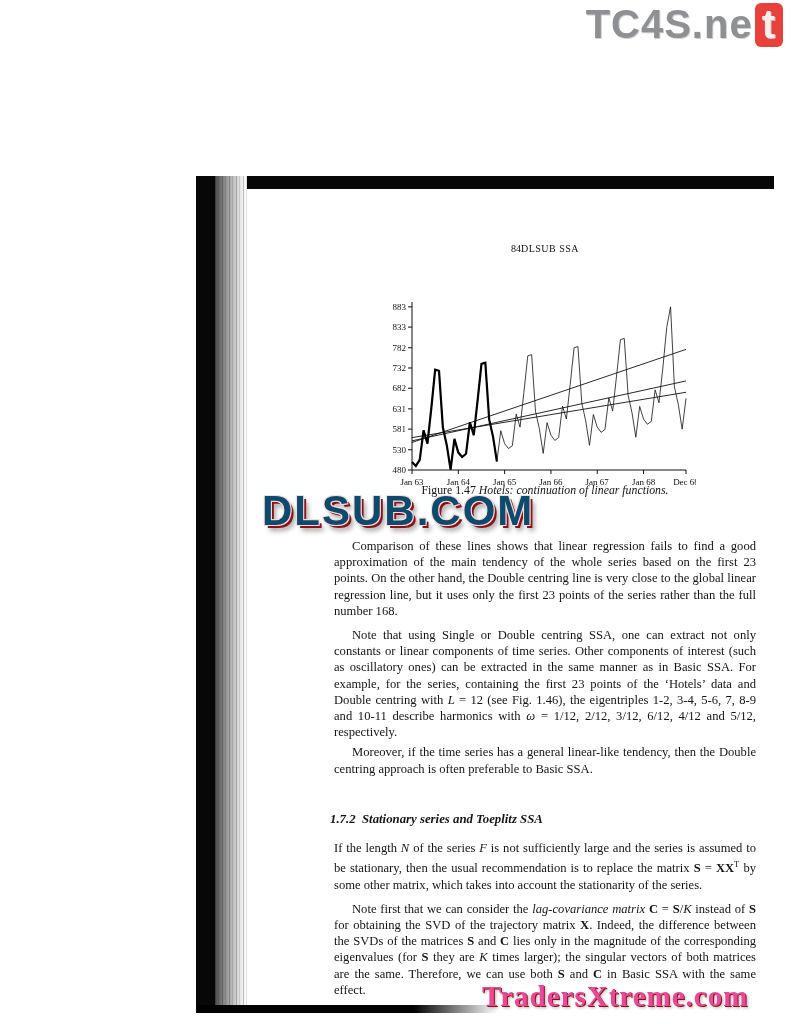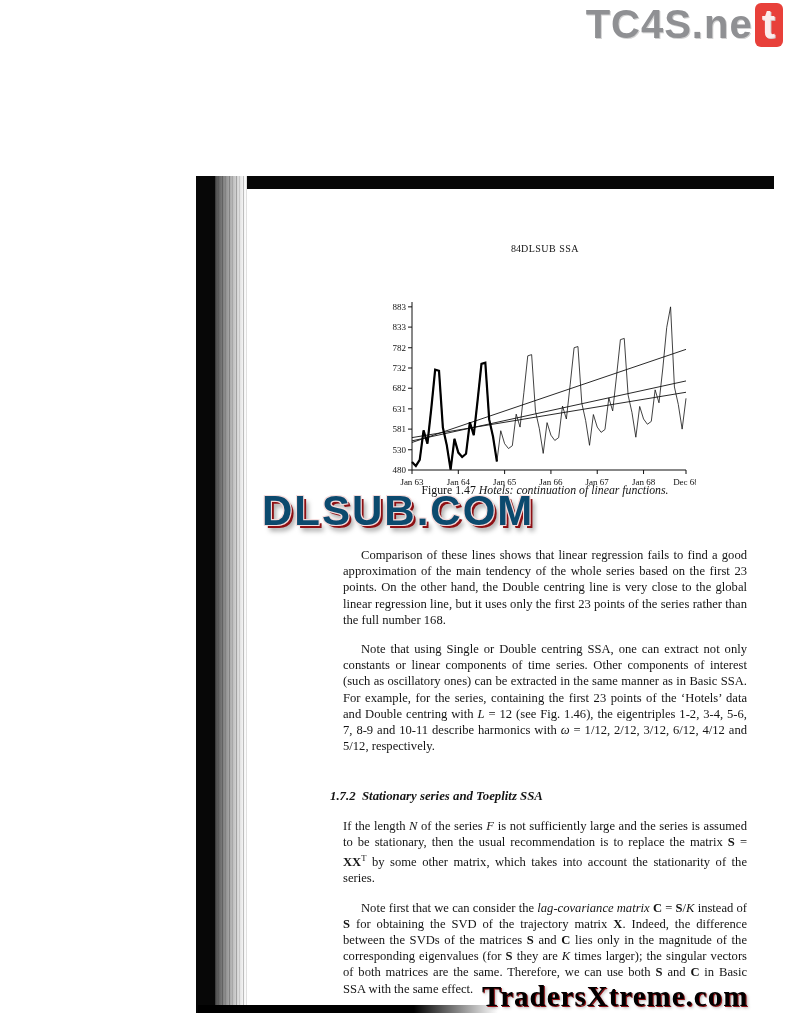--- a/index.html
+++ b/index.html
@@ -10,21 +10,21 @@
   .tc4s{position:absolute;top:2px;right:8px;font-family:"Liberation Sans",sans-serif;
         font-weight:bold;font-size:40px;color:#8f9093;letter-spacing:1px;
         text-shadow:1px 1px 0 #d2d2d2;}
   .tc4s .suffix{display:inline-block;background:#e8403a;color:#fdecec;border-radius:6px;
         padding:0 7px 2px 7px;margin-left:2px;line-height:1.05;}
   .dlsub{position:absolute;left:262px;top:487px;font-family:"Liberation Sans",sans-serif;
         font-weight:700;font-size:42px;letter-spacing:2px;color:#0c4a6e;z-index:5;
         text-shadow:-1px -1px 0 #f5dcdc,1px -1px 0 #f5dcdc,-1px 1px 0 #f5dcdc,1px 1px 0 #f5dcdc,
                     3px 3px 0 #8e1014,5px 6px 5px rgba(0,0,0,.35);}
   .traders{position:absolute;left:482px;top:980px;font-family:"Liberation Serif",serif;
-        font-weight:700;font-size:29px;letter-spacing:1px;color:#000000;z-index:6;
+        font-weight:700;font-size:29px;letter-spacing:1px;color:#ec4899;z-index:6;
         text-shadow:1px 1px 0 #8e1014,2px 2px 3px rgba(0,0,0,.3);}
 
   
   .scan-top{position:absolute;left:196px;top:176px;width:578px;height:13px;background:#070707;}
   .scan-left{position:absolute;left:196px;top:176px;width:19px;height:837px;background:#070707;}
   .scan-gutter{position:absolute;left:215px;top:176px;width:32px;height:837px;
         background:linear-gradient(90deg,#4a4a4a 0%,#8a8a8a 30%,#c9c9c9 62%,#f4f4f4 88%,#fff 100%);}
   .scan-streaks{position:absolute;left:215px;top:176px;width:32px;height:837px;opacity:.45;
         background:repeating-linear-gradient(90deg,rgba(15,15,15,.55) 0 1px,rgba(255,255,255,0) 1px 3px,
                    rgba(40,40,40,.3) 3px 4px,rgba(255,255,255,0) 4px 7px);}
@@ -39,21 +39,21 @@
   
   .chartwrap{position:absolute;left:378px;top:260px;width:318px;height:214px;margin-top:36px;}
   svg{font-family:"Liberation Serif",serif;}
   .caption{position:absolute;left:330px;top:483px;width:430px;text-align:center;
         font-size:11.8px;}
   .caption .cap-text{font-style:italic;}
 
   
   .textcol{position:absolute;left:330px;top:534px;width:430px;font-size:12.6px;
         line-height:16.2px;text-align:justify;}
-  .textcol p{margin:13px;text-indent:18px;}
+  .textcol p{margin:4px;text-indent:18px;}
   .textcol p.noindent{text-indent:0;font-family:Liberation Serif, serif;}
   .textcol p.gap-after{margin-bottom:8px;}
   .textcol h3{margin:34px 0 13px 0;font-size:12.8px;font-weight:bold;font-style:italic;
         text-indent:0;text-align:left;}
   .textcol sup{font-size:.68em;}
 </style>
 </head>
 <body>
 
 <div id="screen">
@@ -120,20 +120,21 @@
   <div class="caption">
     <span class="cap-label">Figure 1.47</span>
     <span class="cap-text">Hotels: continuation of linear functions.</span>
   </div>
 
   <div class="dlsub">DLSUB.COM</div>
 
   <div class="textcol">
     <p class="gap-after">Comparison of these lines shows that linear regression fails to find a good approximation of the main tendency of the whole series based on the first 23 points. On the other hand, the Double centring line is very close to the global linear regression line, but it uses only the first 23 points of the series rather than the full number 168.</p>
     <p>Note that using Single or Double centring SSA, one can extract not only constants or linear components of time series. Other components of interest (such as oscillatory ones) can be extracted in the same manner as in Basic SSA. For example, for the series, containing the first 23 points of the ‘Hotels’ data and Double centring with <i>L</i> = 12 (see Fig. 1.46), the eigentriples 1-2, 3-4, 5-6, 7, 8-9 and 10-11 describe harmonics with <i>ω</i> = 1/12, 2/12, 3/12, 6/12, 4/12 and 5/12, respectively.</p>
+    <p>Moreover, if the time series has a general linear-like tendency, then the Double centring approach is often preferable to Basic SSA.</p>
     <h3>1.7.2&nbsp;&nbsp;Stationary series and Toeplitz SSA</h3>
     <p class="noindent gap-after">If the length <i>N</i> of the series <i>F</i> is not sufficiently large and the series is assumed to be stationary, then the usual recommendation is to replace the matrix <b>S</b> = <b>XX</b><sup>T</sup> by some other matrix, which takes into account the stationarity of the series.</p>
     <p>Note first that we can consider the <i>lag-covariance matrix</i> <b>C</b> = <b>S</b>/<i>K</i> instead of <b>S</b> for obtaining the SVD of the trajectory matrix <b>X</b>. Indeed, the difference between the SVDs of the matrices <b>S</b> and <b>C</b> lies only in the magnitude of the corresponding eigenvalues (for <b>S</b> they are <i>K</i> times larger); the singular vectors of both matrices are the same. Therefore, we can use both <b>S</b> and <b>C</b> in Basic SSA with the same effect.</p>
   </div>
 
   <div class="traders">TradersXtreme.com</div>
 
 </div>
 
 </body></html>

